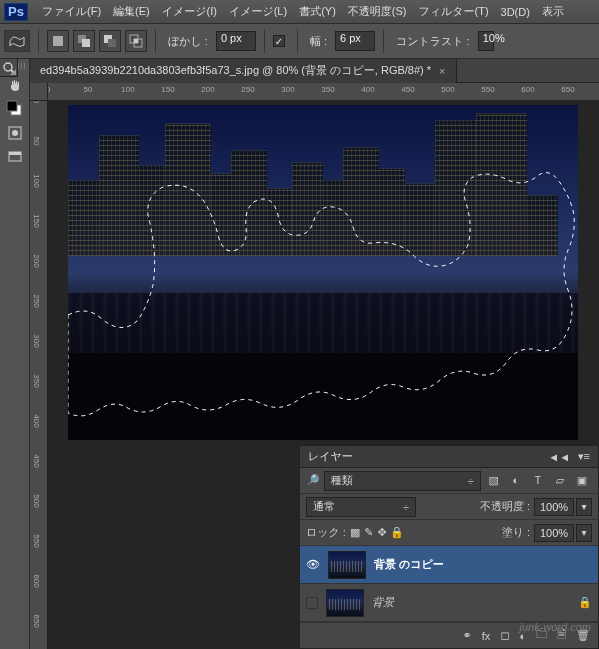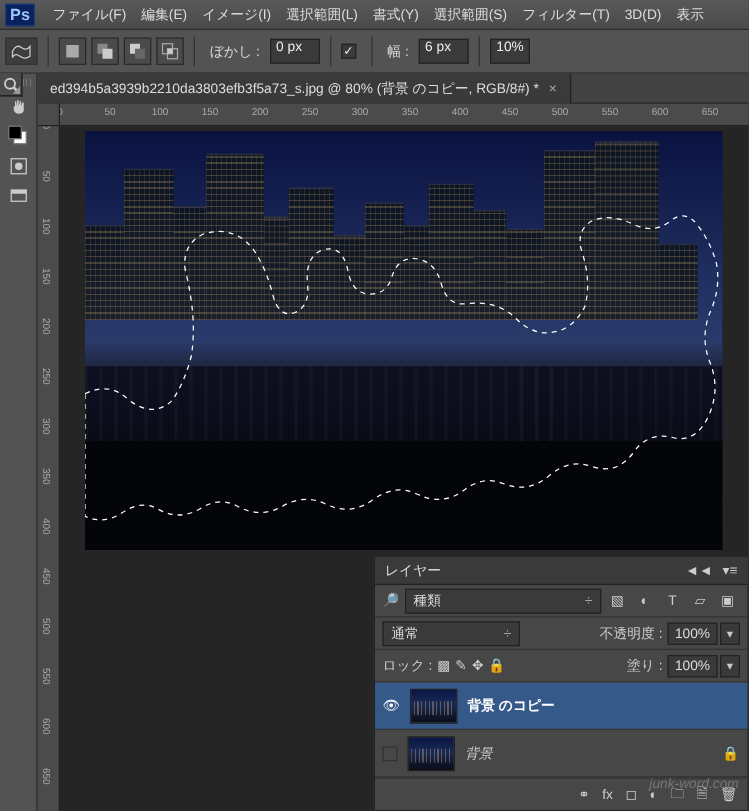--- a/index.html
+++ b/index.html
@@ -65,23 +65,23 @@
 svg { display: block; }
 </style>
 </head>
 <body>
 
 <div class="menubar">
   <div class="ps-logo">Ps</div>
   <div class="menu-item">ファイル(F)</div>
   <div class="menu-item">編集(E)</div>
   <div class="menu-item">イメージ(I)</div>
-  <div class="menu-item">選択範囲(L)</div>
+  <div class="menu-item">イメージ(L)</div>
   <div class="menu-item">書式(Y)</div>
-  <div class="menu-item">選択範囲(S)</div>
+  <div class="menu-item">不透明度(S)</div>
   <div class="menu-item">フィルター(T)</div>
   <div class="menu-item">3D(D)</div>
   <div class="menu-item">表示</div>
 </div>
 
 <div class="optbar">
   <div class="tool-swatch">
     <svg width="18" height="16" viewBox="0 0 18 16">
         <path d="M2 8 Q5 2 9 5 Q13 8 16 4 L16 12 Q12 15 8 12 Q4 9 2 13 Z" fill="none" stroke="#ccc" stroke-width="1"></path>
       </svg>
@@ -113,21 +113,22 @@
     </div>
   <div class="divider"></div>
   <span class="optlabel">ぼかし :</span>
   <div class="optinput">0 px</div>
   <div class="divider"></div>
   <span class="checkbox">✓</span>
   <div class="divider"></div>
   <span class="optlabel">幅 :</span>
   <div class="optinput">6 px</div>
   <div class="divider"></div>
-  <div class="optinput" style="width:32px">10%</div>
+  <span class="optlabel">コントラスト :</span>
+  <div class="optinput" style="width:16px">10%</div>
 </div>
 
 <div class="main">
 
   <div class="tooltray">
     <div class="grip"></div>
     <div class="tool corner">
         <svg width="16" height="16">
           <path d="M3 2 L3 14 L6 11 L8 15 L10 14 L8 10 L12 10 Z" fill="#ccc"></path>
         </svg>

